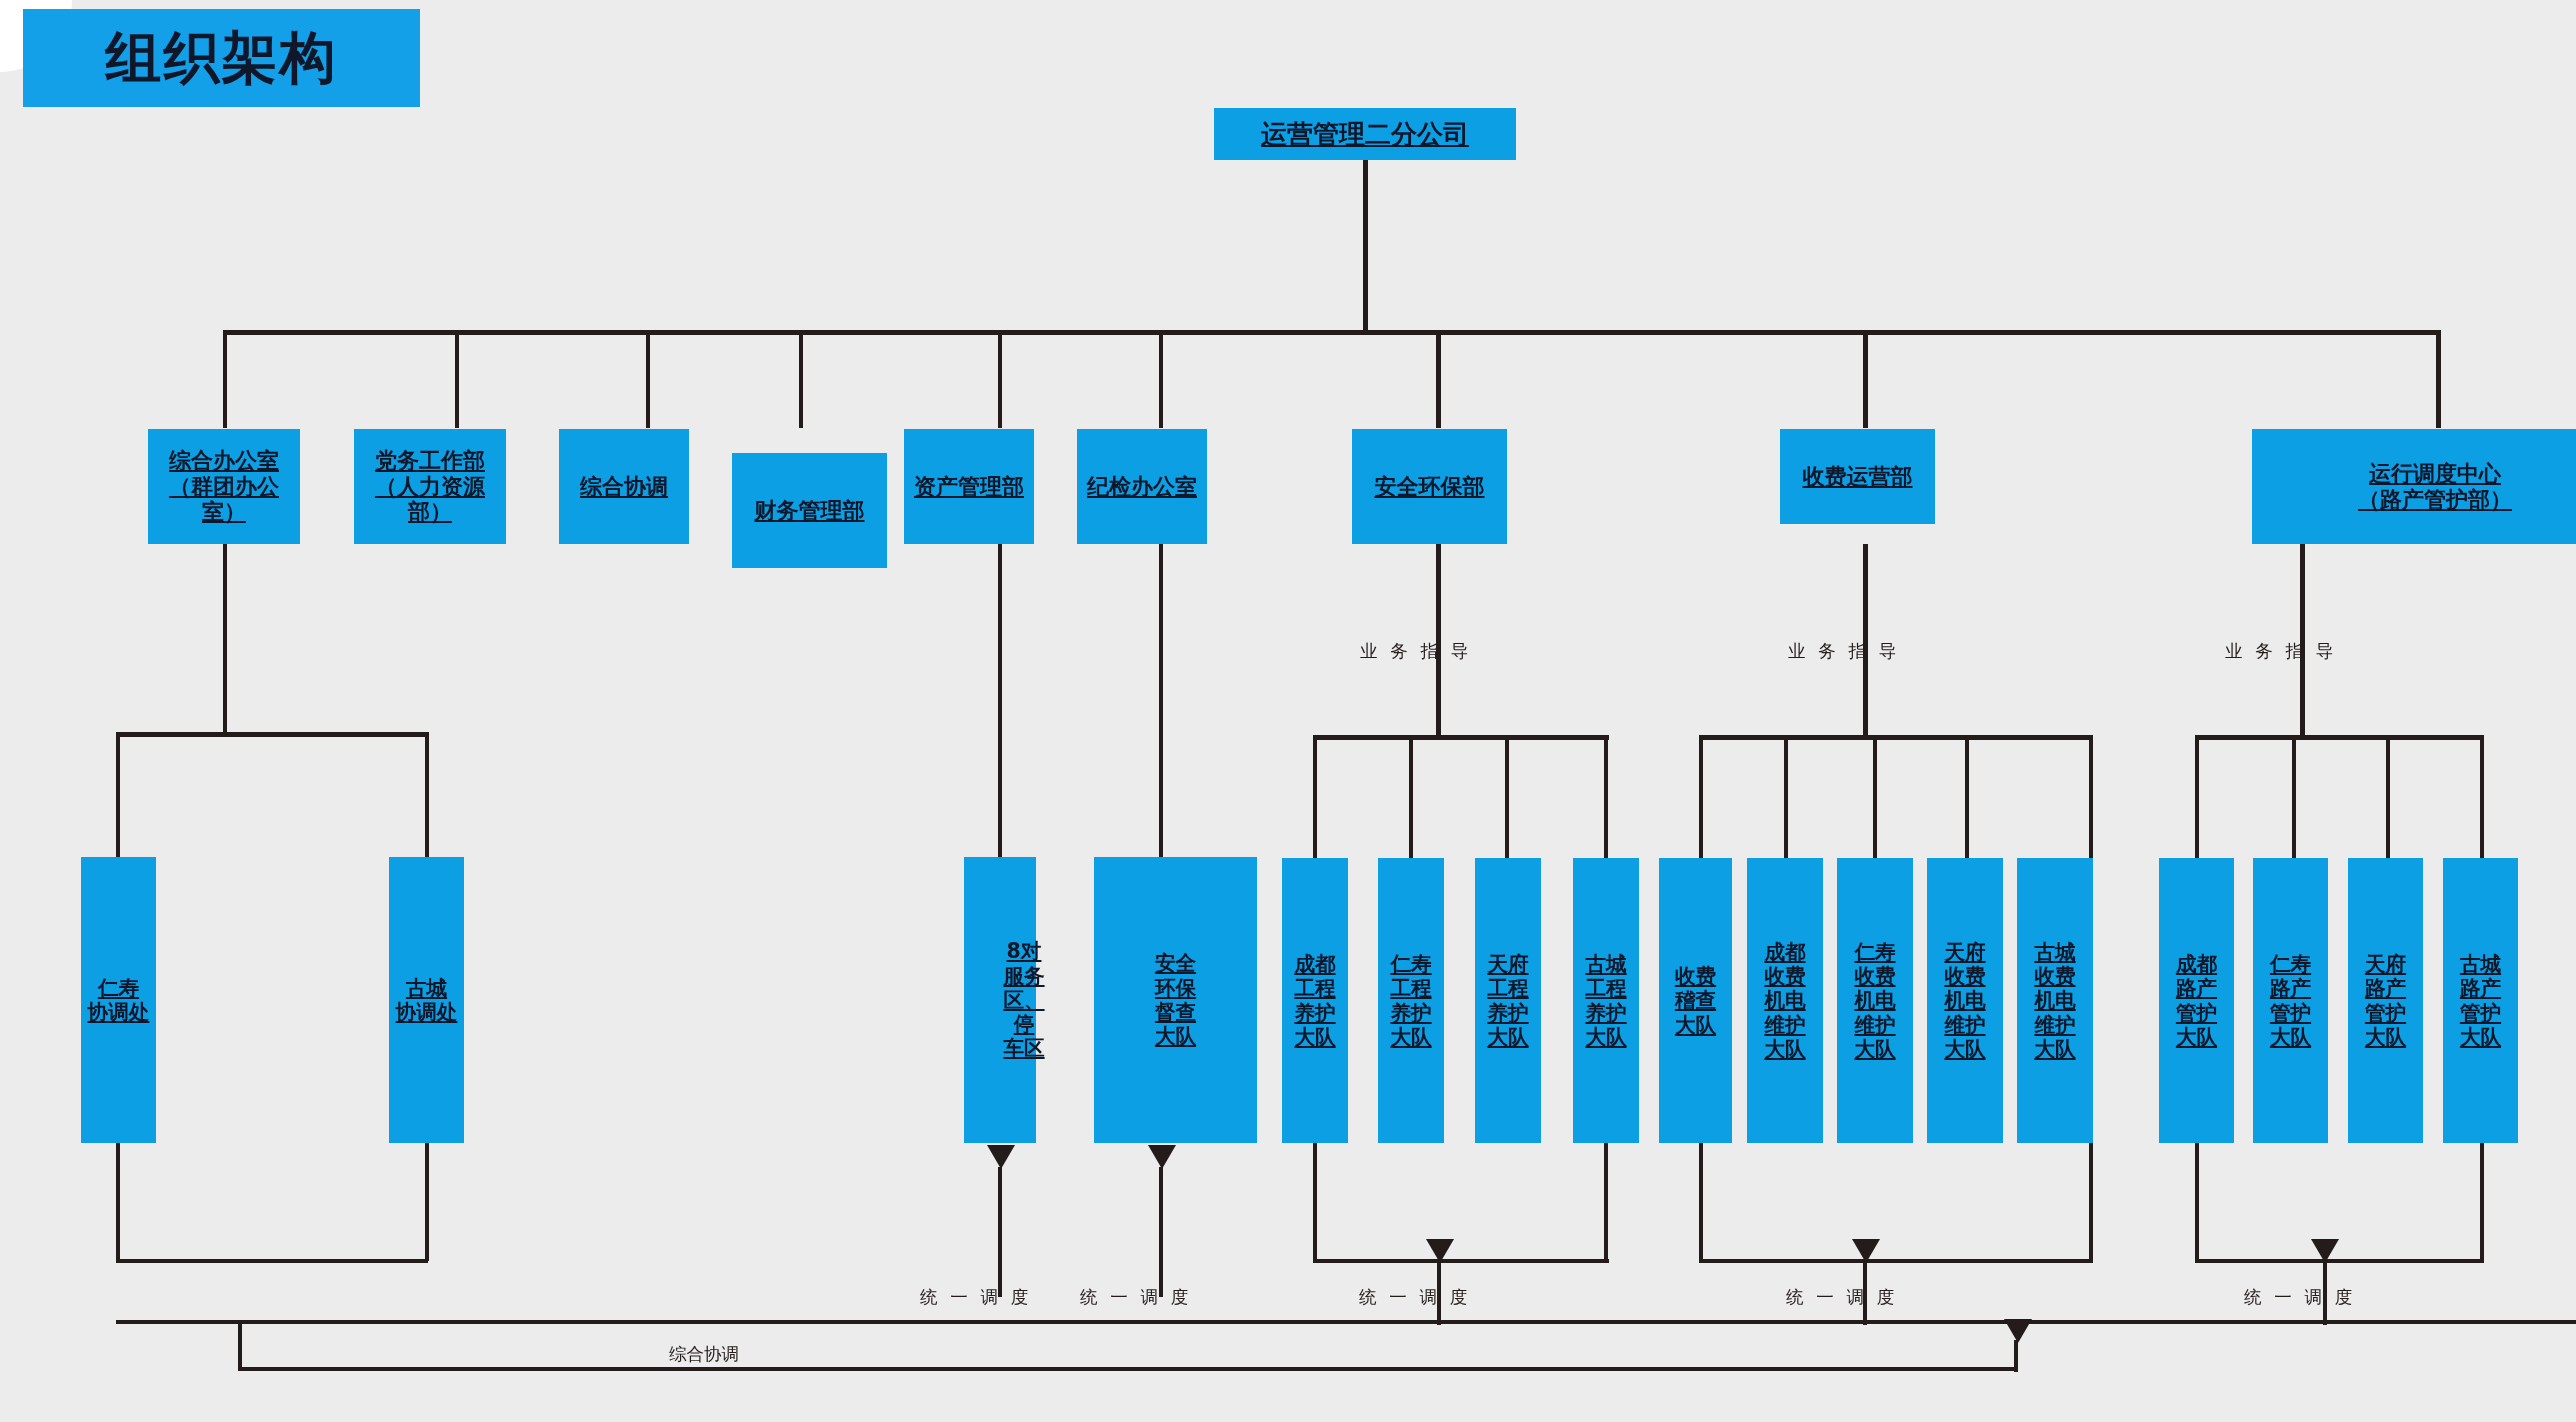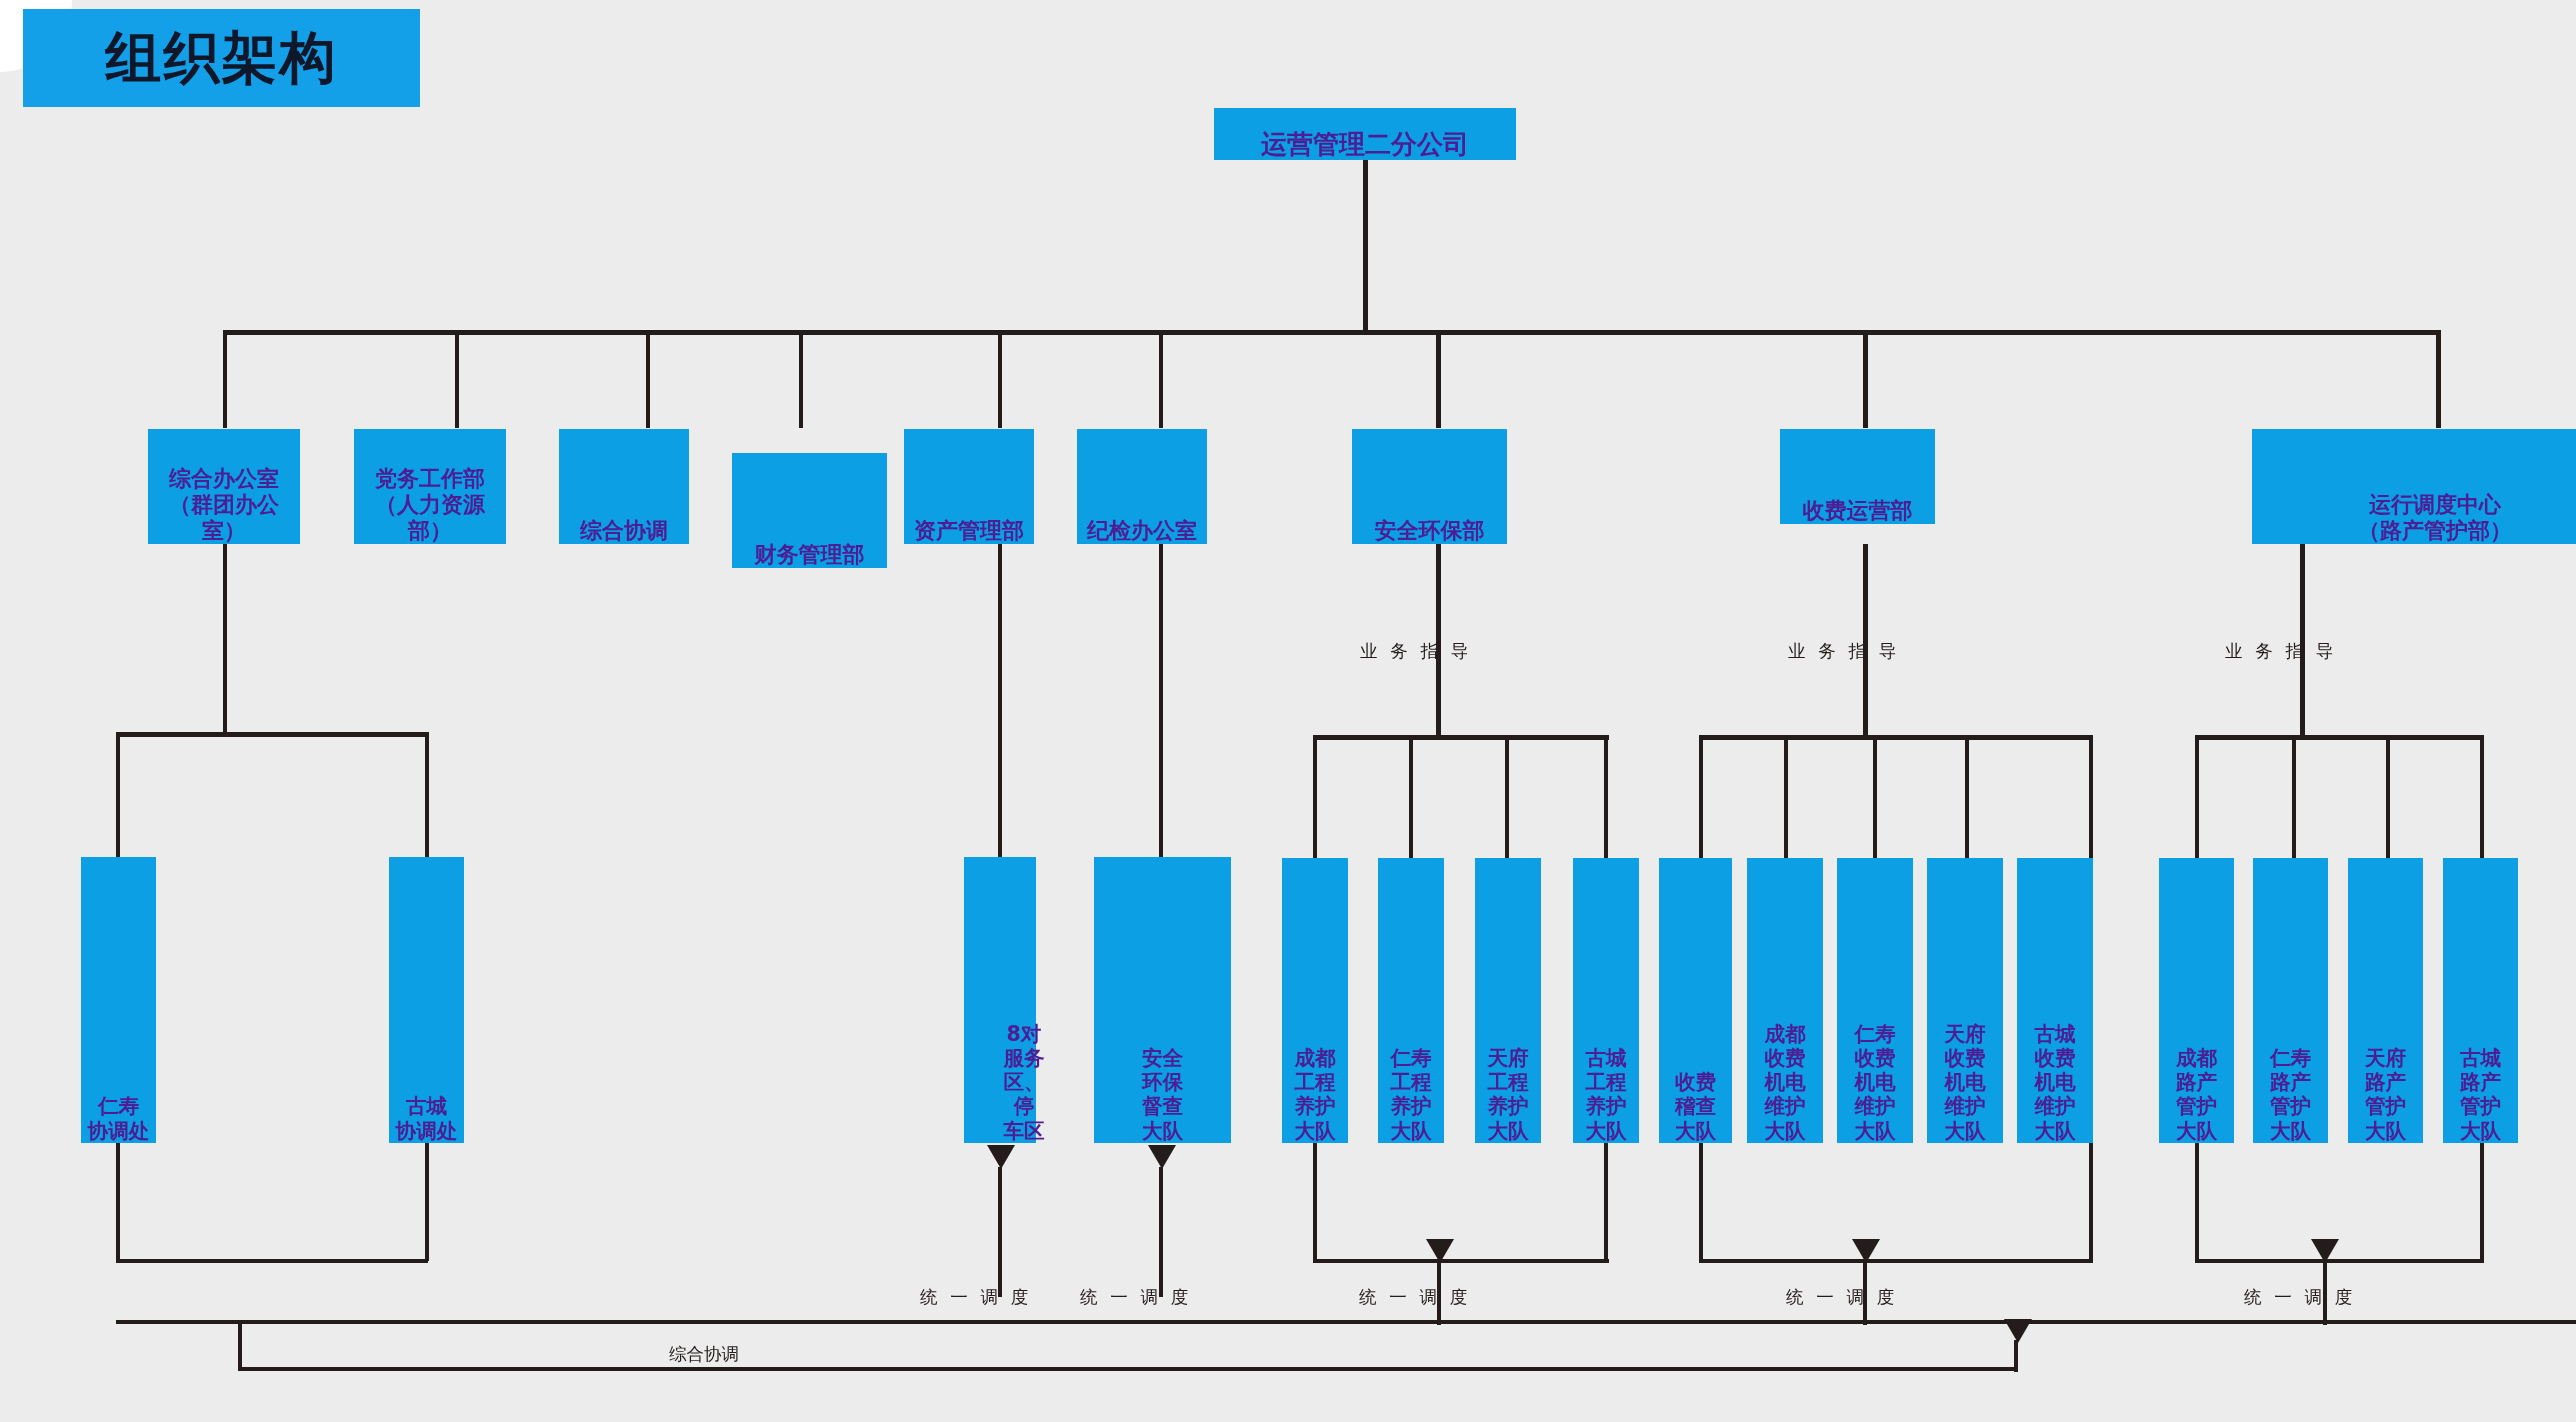--- a/index.html
+++ b/index.html
@@ -6,23 +6,23 @@
   html,body{margin:0;padding:0;background:#ffffff;}
   body{font-family:"Liberation Sans","DejaVu Sans",sans-serif;}
   #stage{position:relative;width:2703px;height:1422px;background:#ececec;overflow:hidden;}
   
   #corner{position:absolute;left:0;top:0;width:72px;height:72px;background:#ffffff;
           border-bottom-right-radius:72px;}
   #title-banner{position:absolute;left:23px;top:9.3px;width:397px;height:98px;background:#13a0e8;
           display:flex;align-items:center;justify-content:center;z-index:30;}
   #title-banner span{color:#0f172a;font-size:56px;font-weight:bold;letter-spacing:2.1px;line-height:1;
           font-family:"DejaVu Sans",sans-serif;}
-  .node{position:absolute;background:#0d9fe4;color:#4c1d95;display:flex;align-items:flex-end;
+  .node{position:absolute;background:#0d9fe4;color:#0f172a;display:flex;align-items:center;
         justify-content:center;text-align:center;font-weight:bold;box-sizing:border-box;
-        font-family:"DejaVu Sans",sans-serif;line-height:1.18;z-index:10;}
+        font-family:"DejaVu Sans",sans-serif;line-height:1.18;z-index:10;text-decoration:underline;}
   .node span{display:block;padding:0 2.1px;}
   .root{font-size:26px;}
   .dept{font-size:22px;}
   .leaf{font-size:20.6px;}
   .ln{position:absolute;background:#231c1a;z-index:5;}
   .lbl{position:absolute;color:#231c1a;font-size:17.5px;white-space:nowrap;z-index:20;
        font-family:"DejaVu Sans",sans-serif;letter-spacing:3.6px;}
   .lbl.nospace{letter-spacing:0;}
   .arrow{position:absolute;width:0;height:0;border-left:14px solid transparent;
          border-right:14px solid transparent;border-bottom:24px solid #231c1a;z-index:6;}
@@ -100,21 +100,21 @@
   </div>
 
   <div class="ln" style="left:998px;top:544px;width:4.1px;height:314px;"></div>
   <div class="node leaf" style="left:964px;top:857px;width:72px;height:286px;padding-left:48px;">
     <span>8对<br>服务<br>区、停<br>车区</span>
   </div>
   <div class="ln" style="left:998px;top:1167px;width:4.1px;height:130px;"></div>
   <div class="arrow" style="left:987px;top:1145px;transform:rotate(180deg);"></div>
 
   <div class="ln" style="left:1159px;top:544px;width:4.1px;height:314px;"></div>
-  <div class="node leaf" style="left:1094px;top:857px;width:137px;height:286px;">
+  <div class="node leaf" style="left:1094px;top:857px;width:163px;height:286px;">
     <span>安全<br>环保<br>督查<br>大队</span>
   </div>
   <div class="ln" style="left:1159px;top:1167px;width:4.1px;height:130px;"></div>
   <div class="arrow" style="left:1148px;top:1145px;transform:rotate(180deg);"></div>
 
   <div class="ln" style="left:1436px;top:544px;width:4.6px;height:193px;"></div>
   <div class="ln" style="left:1313px;top:735px;width:296px;height:4.6px;"></div>
   <div class="ln" style="left:1313px;top:735px;width:4.1px;height:124px;"></div>
   <div class="ln" style="left:1409px;top:735px;width:4.1px;height:124px;"></div>
   <div class="ln" style="left:1505px;top:735px;width:4.1px;height:124px;"></div>

